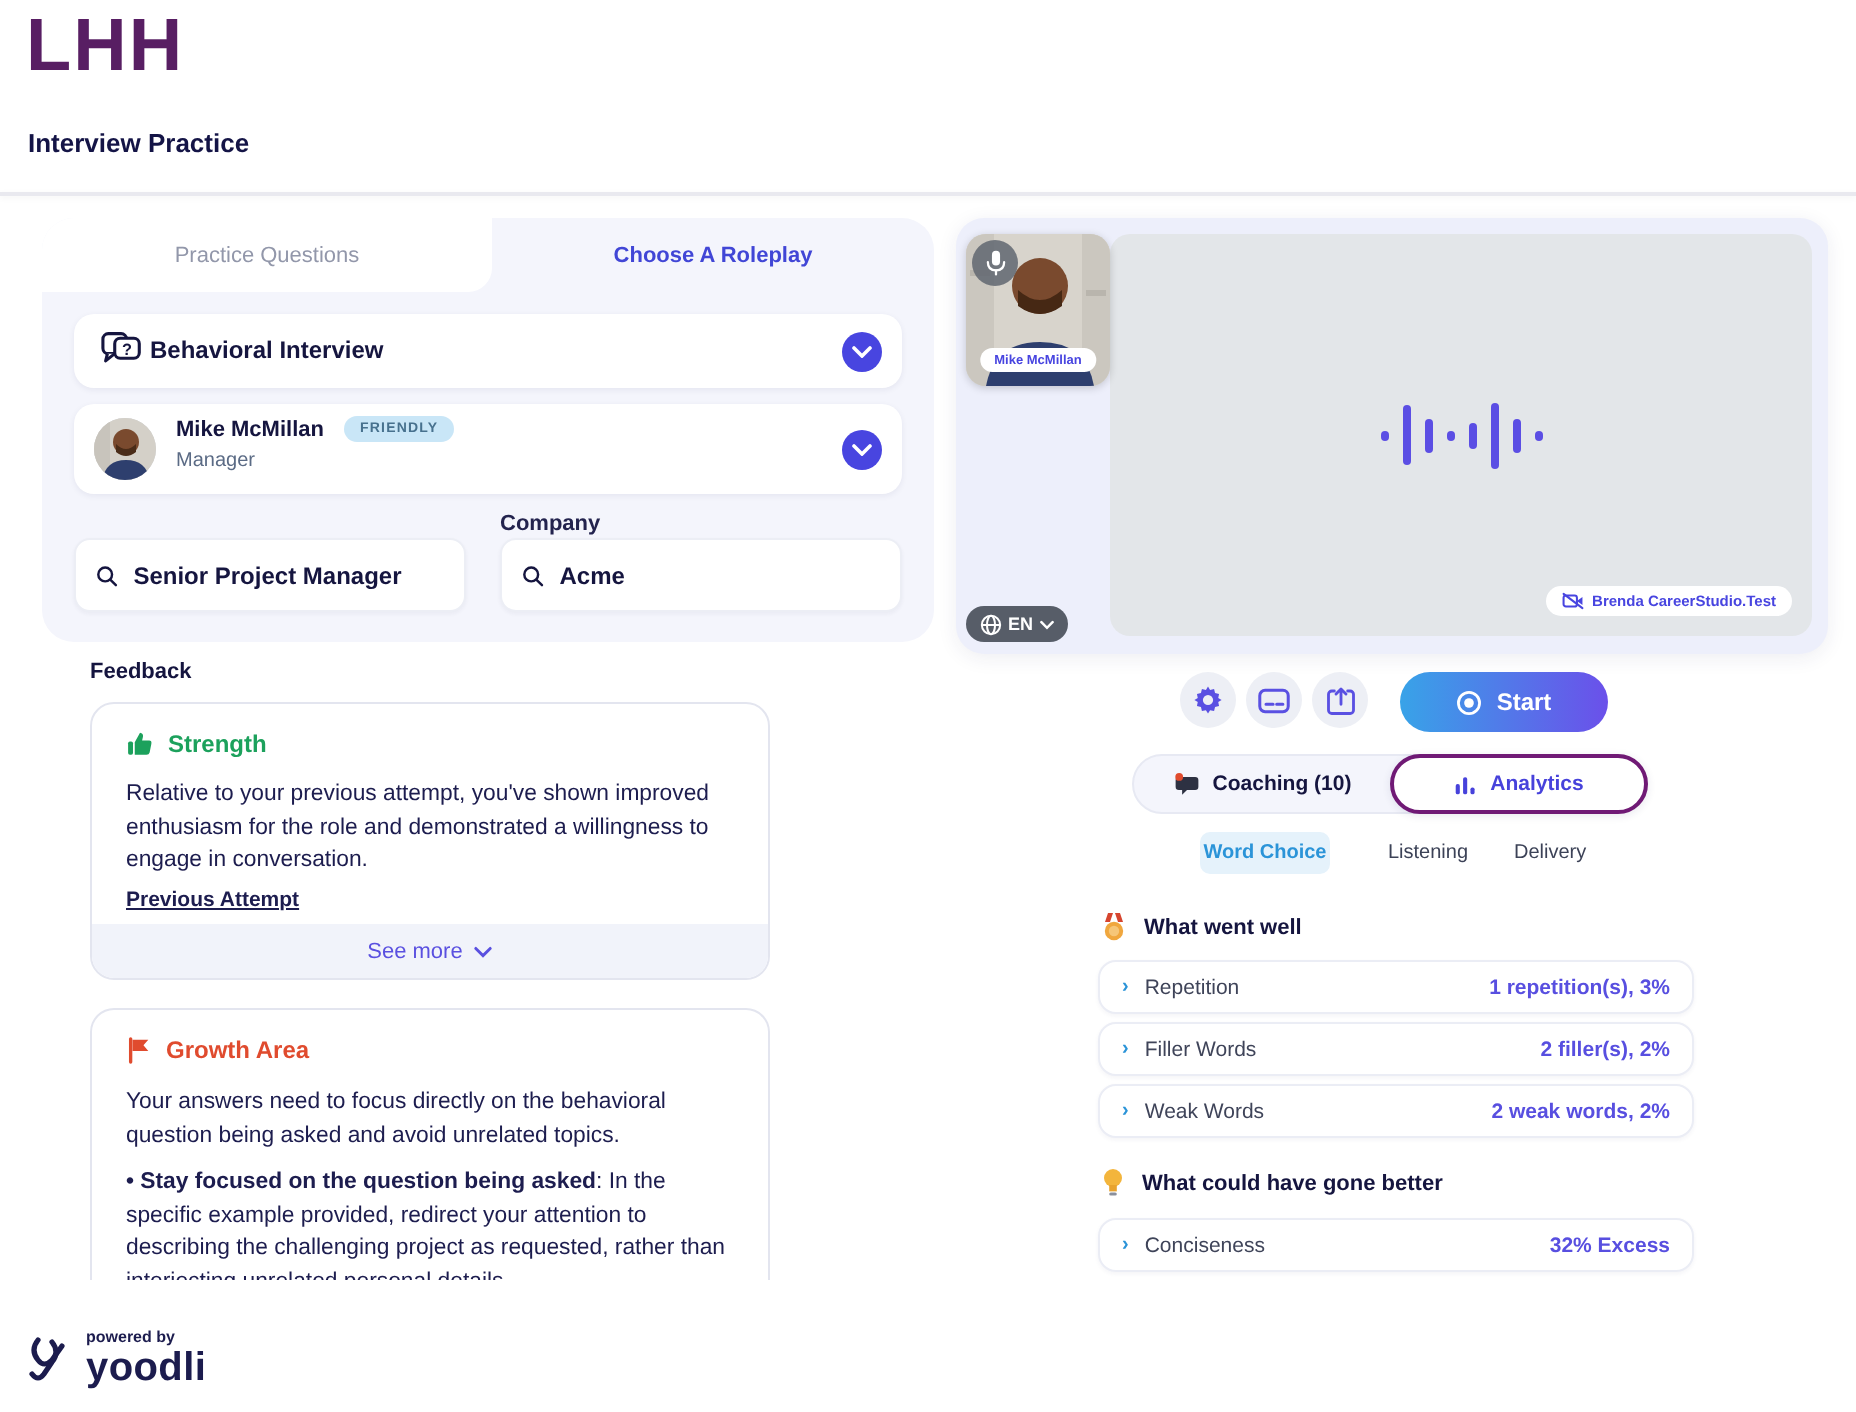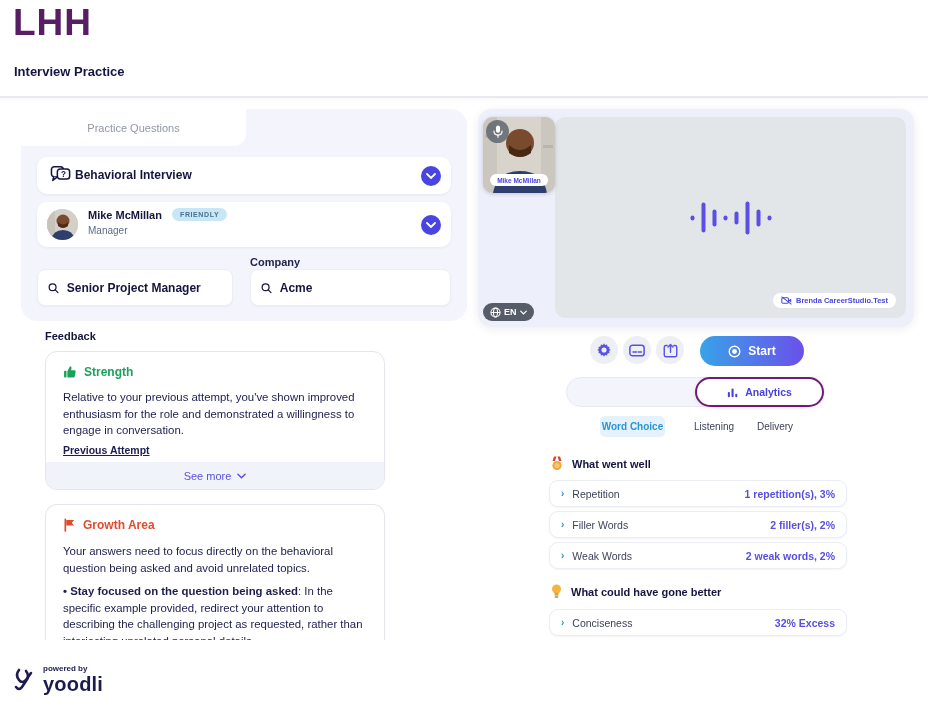--- a/index.html
+++ b/index.html
@@ -117,20 +117,21 @@
 <body>
 
 <div class="page">
 
   <div class="logo">LHH</div>
   <div class="page-title">Interview Practice</div>
   <div class="header-divider"></div>
 
   <div class="panel">
     <div class="tab-practice">Practice Questions</div>
+    <div class="tab-roleplay">Choose A Roleplay</div>
 
     <div class="row-card card-interview">
       <span class="ri-icon">
         <svg width="22" height="20" viewBox="0 0 24 22" fill="none">
           <rect x="1.5" y="2" width="13" height="11" rx="3" stroke="#15153f" stroke-width="1.7" fill="#fff"></rect>
           <path d="M4 13 L3 17 L8 13" stroke="#15153f" stroke-width="1.7" fill="#fff" stroke-linejoin="round"></path>
           <rect x="8" y="4.5" width="13.5" height="11" rx="3" stroke="#15153f" stroke-width="1.7" fill="#fff"></rect>
           <text x="14.7" y="13.6" font-size="9" font-weight="bold" fill="#15153f" text-anchor="middle" font-family="Liberation Sans, sans-serif">?</text>
         </svg>
       </span>
@@ -289,20 +290,27 @@
   </button>
   <button class="start-btn">
     <svg width="13" height="13" viewBox="0 0 14 14">
       <circle cx="7" cy="7" r="5.7" stroke="#fff" stroke-width="1.5" fill="none"></circle>
       <circle cx="7" cy="7" r="2.6" fill="#fff"></circle>
     </svg>
     <span>Start</span>
   </button>
 
   <div class="mode-tabs">
+    <div class="mode-coaching">
+      <svg width="13" height="13" viewBox="0 0 16 16">
+        <path d="M3 3 h10 a2 2 0 0 1 2 2 v4 a2 2 0 0 1-2 2 H8 l-3 3 v-3 H3 a2 2 0 0 1-2-2 V5 a2 2 0 0 1 2-2 z" fill="#2d3142"></path>
+        <circle cx="3.2" cy="3" r="2.4" fill="#e04b2e"></circle>
+      </svg>
+      <span>Coaching (10)</span>
+    </div>
     <div class="mode-analytics">
       <svg width="12" height="12" viewBox="0 0 14 14">
         <rect x="1" y="7" width="2.4" height="6" rx="1.1" fill="#4742db"></rect>
         <rect x="5.3" y="3" width="2.4" height="10" rx="1.1" fill="#4742db"></rect>
         <rect x="9.6" y="9" width="2.4" height="4" rx="1.1" fill="#4742db"></rect>
       </svg>
       <span>Analytics</span>
     </div>
   </div>
 

